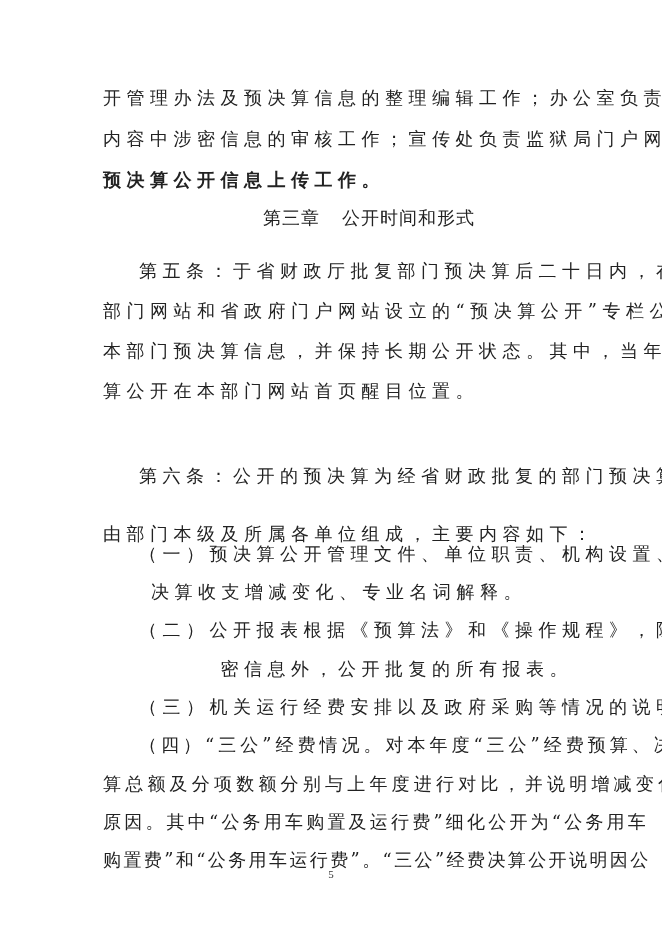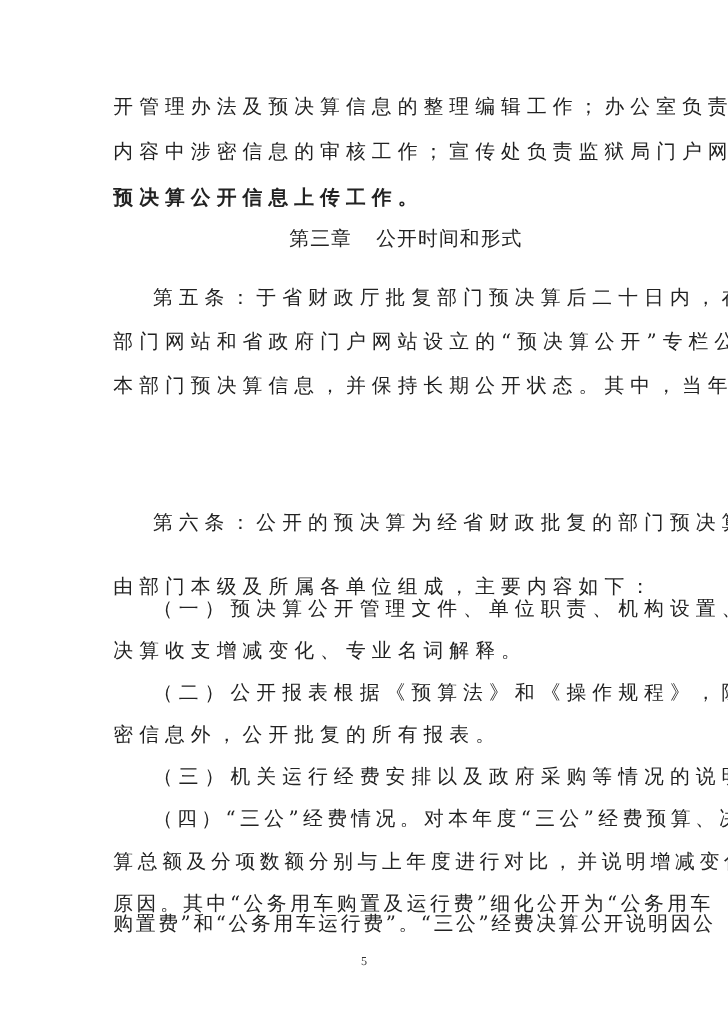--- a/index.html
+++ b/index.html
@@ -23,32 +23,33 @@
   <div class="line" style="top:125px;">内容中涉密信息的审核工作；宣传处负责监狱局门户网站的</div>
   <div class="line" style="top:166px;font-weight:bold;">预决算公开信息上传工作。</div>
 
   <div class="heading" style="top:204px;margin-left:38px;">
     <span>第三章</span><span class="gap"></span><span>公开时间和形式</span>
   </div>
 
   <div class="line" style="top:257px; left:139px; width:434px;">第五条：于省财政厅批复部门预决算后二十日内，在本</div>
   <div class="line" style="top:297px;">部门网站和省政府门户网站设立的“预决算公开”专栏公开</div>
   <div class="line" style="top:337px;">本部门预决算信息，并保持长期公开状态。其中，当年预决</div>
+  <div class="line" style="top:377px;">算公开在本部门网站首页醒目位置。</div>
 
 
   <div class="line" style="top:462px; left:139px; width:434px;">第六条：公开的预决算为经省财政批复的部门预决算，</div>
   <div class="line" style="top:520px;">由部门本级及所属各单位组成，主要内容如下：</div>
 
   <div class="line" style="top:540px; left:139px; width:434px;">（一）预决算公开管理文件、单位职责、机构设置、预</div>
-  <div class="line" style="top:578px;">决算收支增减变化、专业名词解释。</div>
+  <div class="line" style="top:578px;margin-left:48px;">决算收支增减变化、专业名词解释。</div>
 
   <div class="line" style="top:616px; left:139px; width:434px;">（二）公开报表根据《预算法》和《操作规程》，除涉</div>
-  <div class="line" style="top:655px;">密信息外，公开批复的所有报表。</div>
+  <div class="line" style="top:655px;text-align:right;">密信息外，公开批复的所有报表。</div>
 
   <div class="line" style="top:693px; left:139px; width:434px;">（三）机关运行经费安排以及政府采购等情况的说明。</div>
 
   <div class="line" style="top:731px; left:139px; width:434px; letter-spacing:4px;">（四）“三公”经费情况。对本年度“三公”经费预算、决</div>
   <div class="line" style="top:770px; letter-spacing:4.2px;">算总额及分项数额分别与上年度进行对比，并说明增减变化</div>
   <div class="line" style="top:808px; letter-spacing:3.2px;">原因。其中“公务用车购置及运行费”细化公开为“公务用车</div>
-  <div class="line" style="top:826px; letter-spacing:2.4px;">购置费”和“公务用车运行费”。“三公”经费决算公开说明因公</div>
+  <div class="line" style="top:846px; letter-spacing:2.4px;">购置费”和“公务用车运行费”。“三公”经费决算公开说明因公</div>
 
   <div class="pagenum" style="top:868px;">5</div>
 </div>
 
 </body></html>

